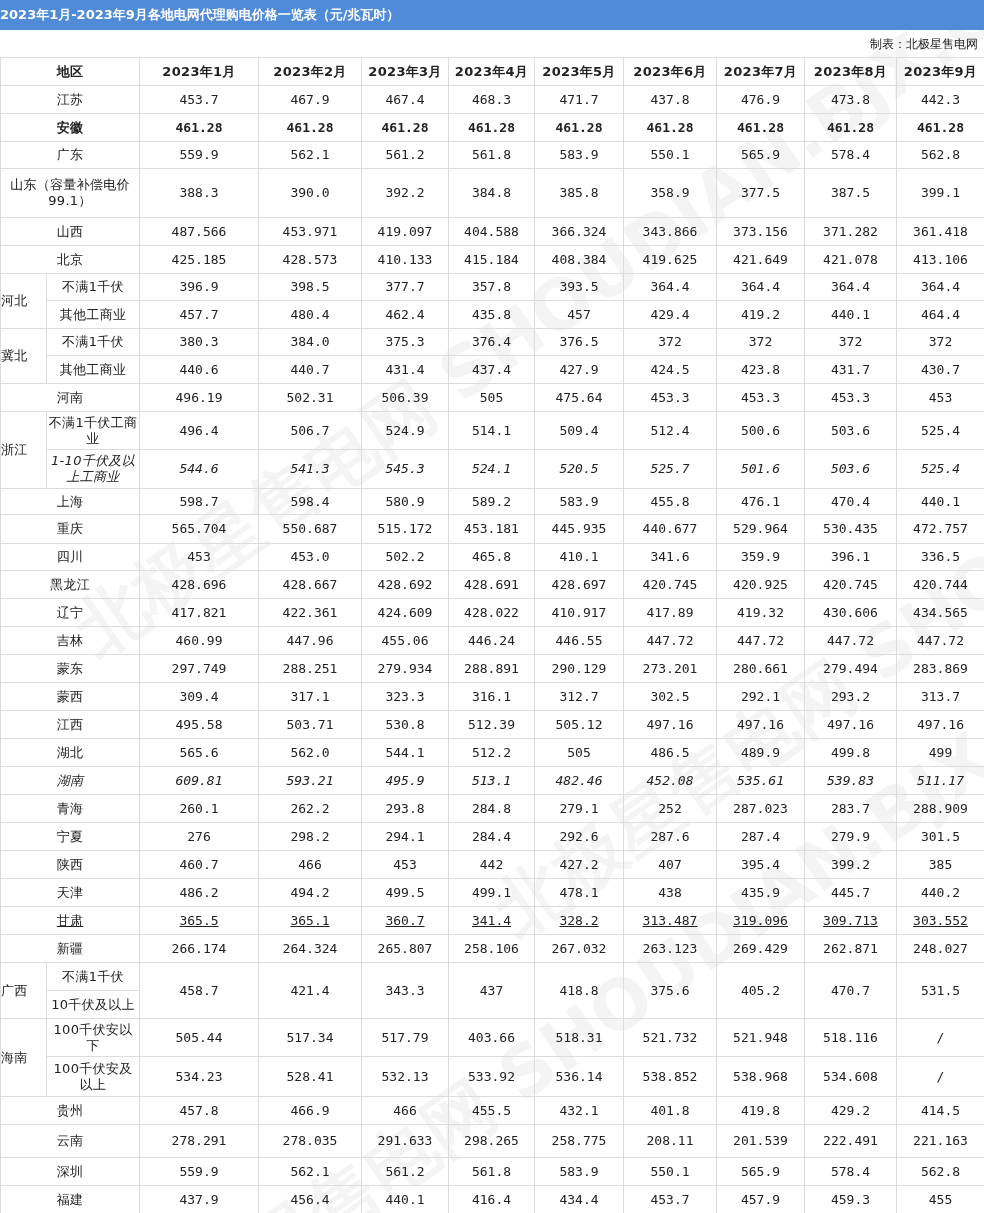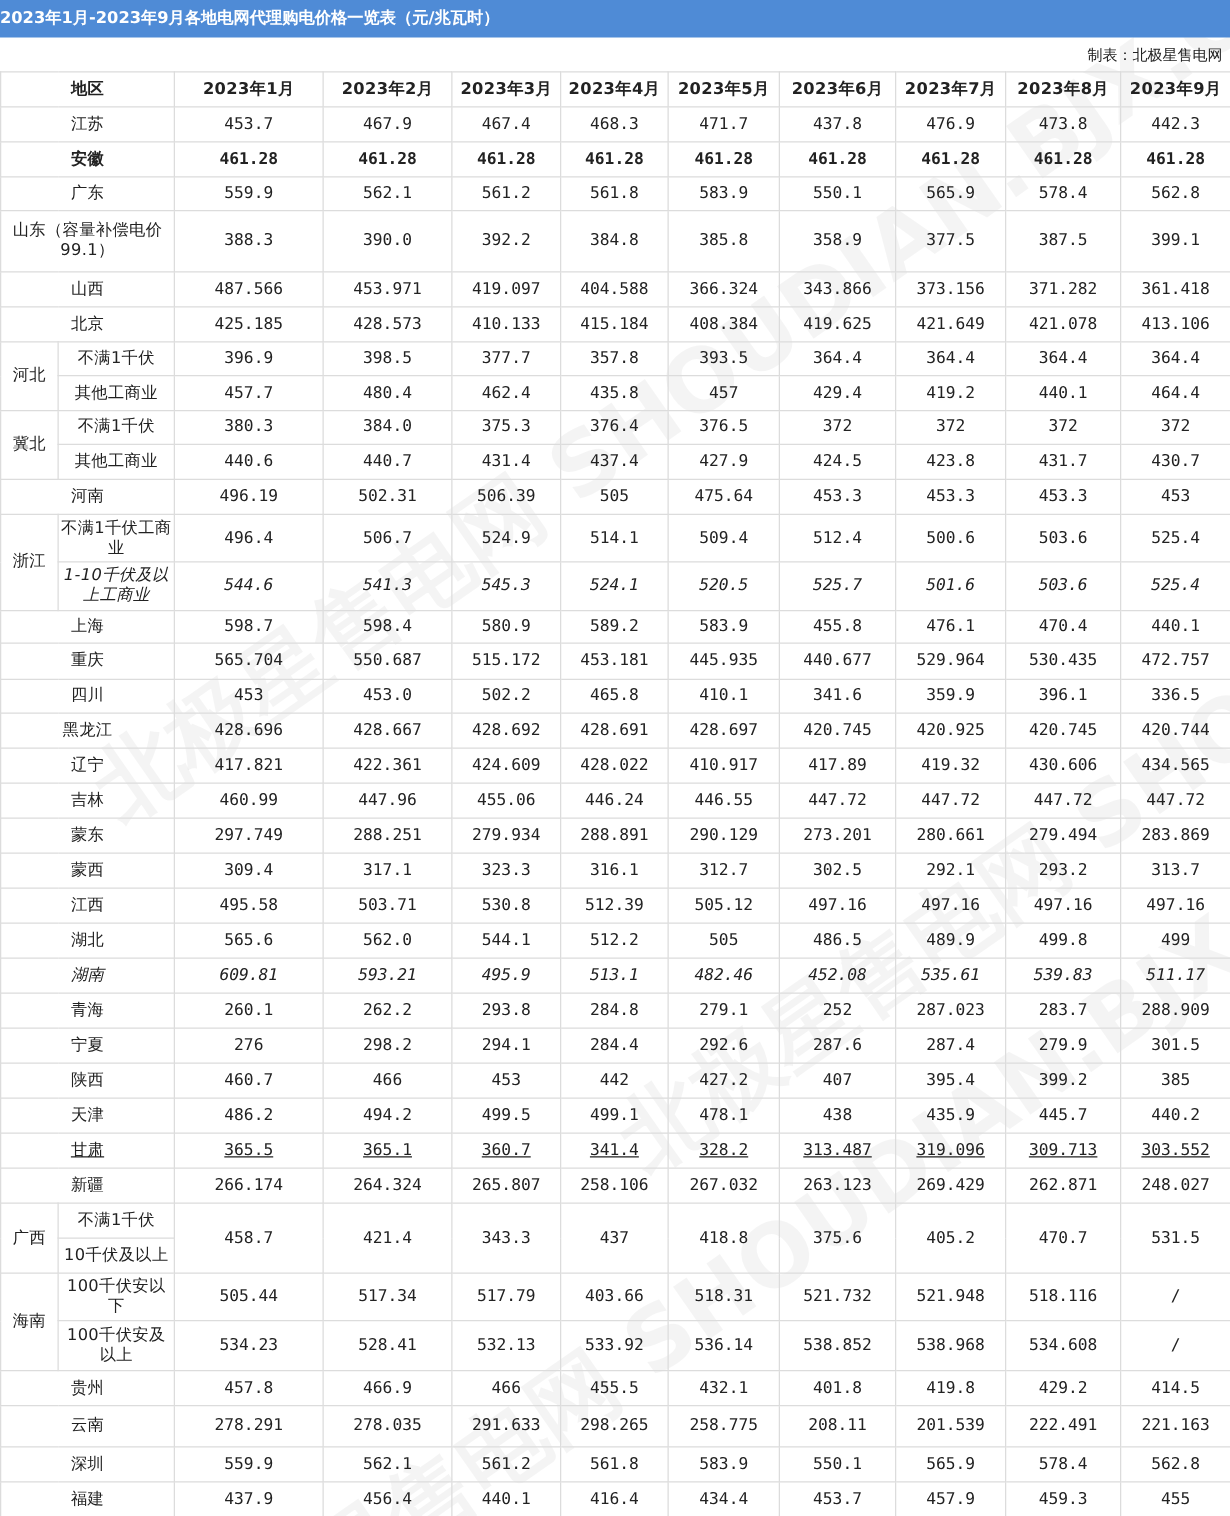--- a/index.html
+++ b/index.html
@@ -3,21 +3,21 @@
 <meta charset="utf-8">
 <style>
   html, body { margin:0; padding:0; background:#fff; }
   body { width:984px; height:1213px; overflow:hidden; position:relative; font-family:"DejaVu Sans", sans-serif; color:#222; }
   .title-bar { position:absolute; left:0; top:0; width:984px; height:30px; background:#4f8bd6; color:#ffffff; font-weight:bold; font-size:13px; line-height:30px; text-align:left; }
   .credit { position:absolute; right:6px; top:30px; height:27px; line-height:28px; font-size:12px; color:#222; }
   table { position:absolute; left:0; top:57px; border-collapse:collapse; table-layout:fixed; width:984px; }
   td, th { border:1px solid #dcdcdc; text-align:center; vertical-align:middle; padding:0; font-size:13px; line-height:16px; letter-spacing:0.3px; }
   th { font-weight:bold; height:27px; font-size:13px; }
   td.num { font-family:"DejaVu Sans Mono", monospace; font-size:13px; letter-spacing:0; }
-  td.group { text-align:center; }
+  td.group { text-align:left; }
   .watermark { position:absolute; pointer-events:none; color:rgba(0,0,0,0.045); font-size:70px; font-weight:bold; transform:rotate(-35deg); white-space:nowrap; }
 </style>
 </head>
 <body>
 
 <div class="watermark" style="left:-40px;top:200px;">北极星售电网 SHOUDIAN.BJX.COM.CN</div>
 <div class="watermark" style="left:380px;top:480px;">北极星售电网 SHOUDIAN.BJX.COM.CN</div>
 <div class="watermark" style="left:20px;top:900px;">北极星售电网 SHOUDIAN.BJX.COM.CN</div>
 
 <div class="title-bar">2023年1月-2023年9月各地电网代理购电价格一览表（元/兆瓦时）</div>

